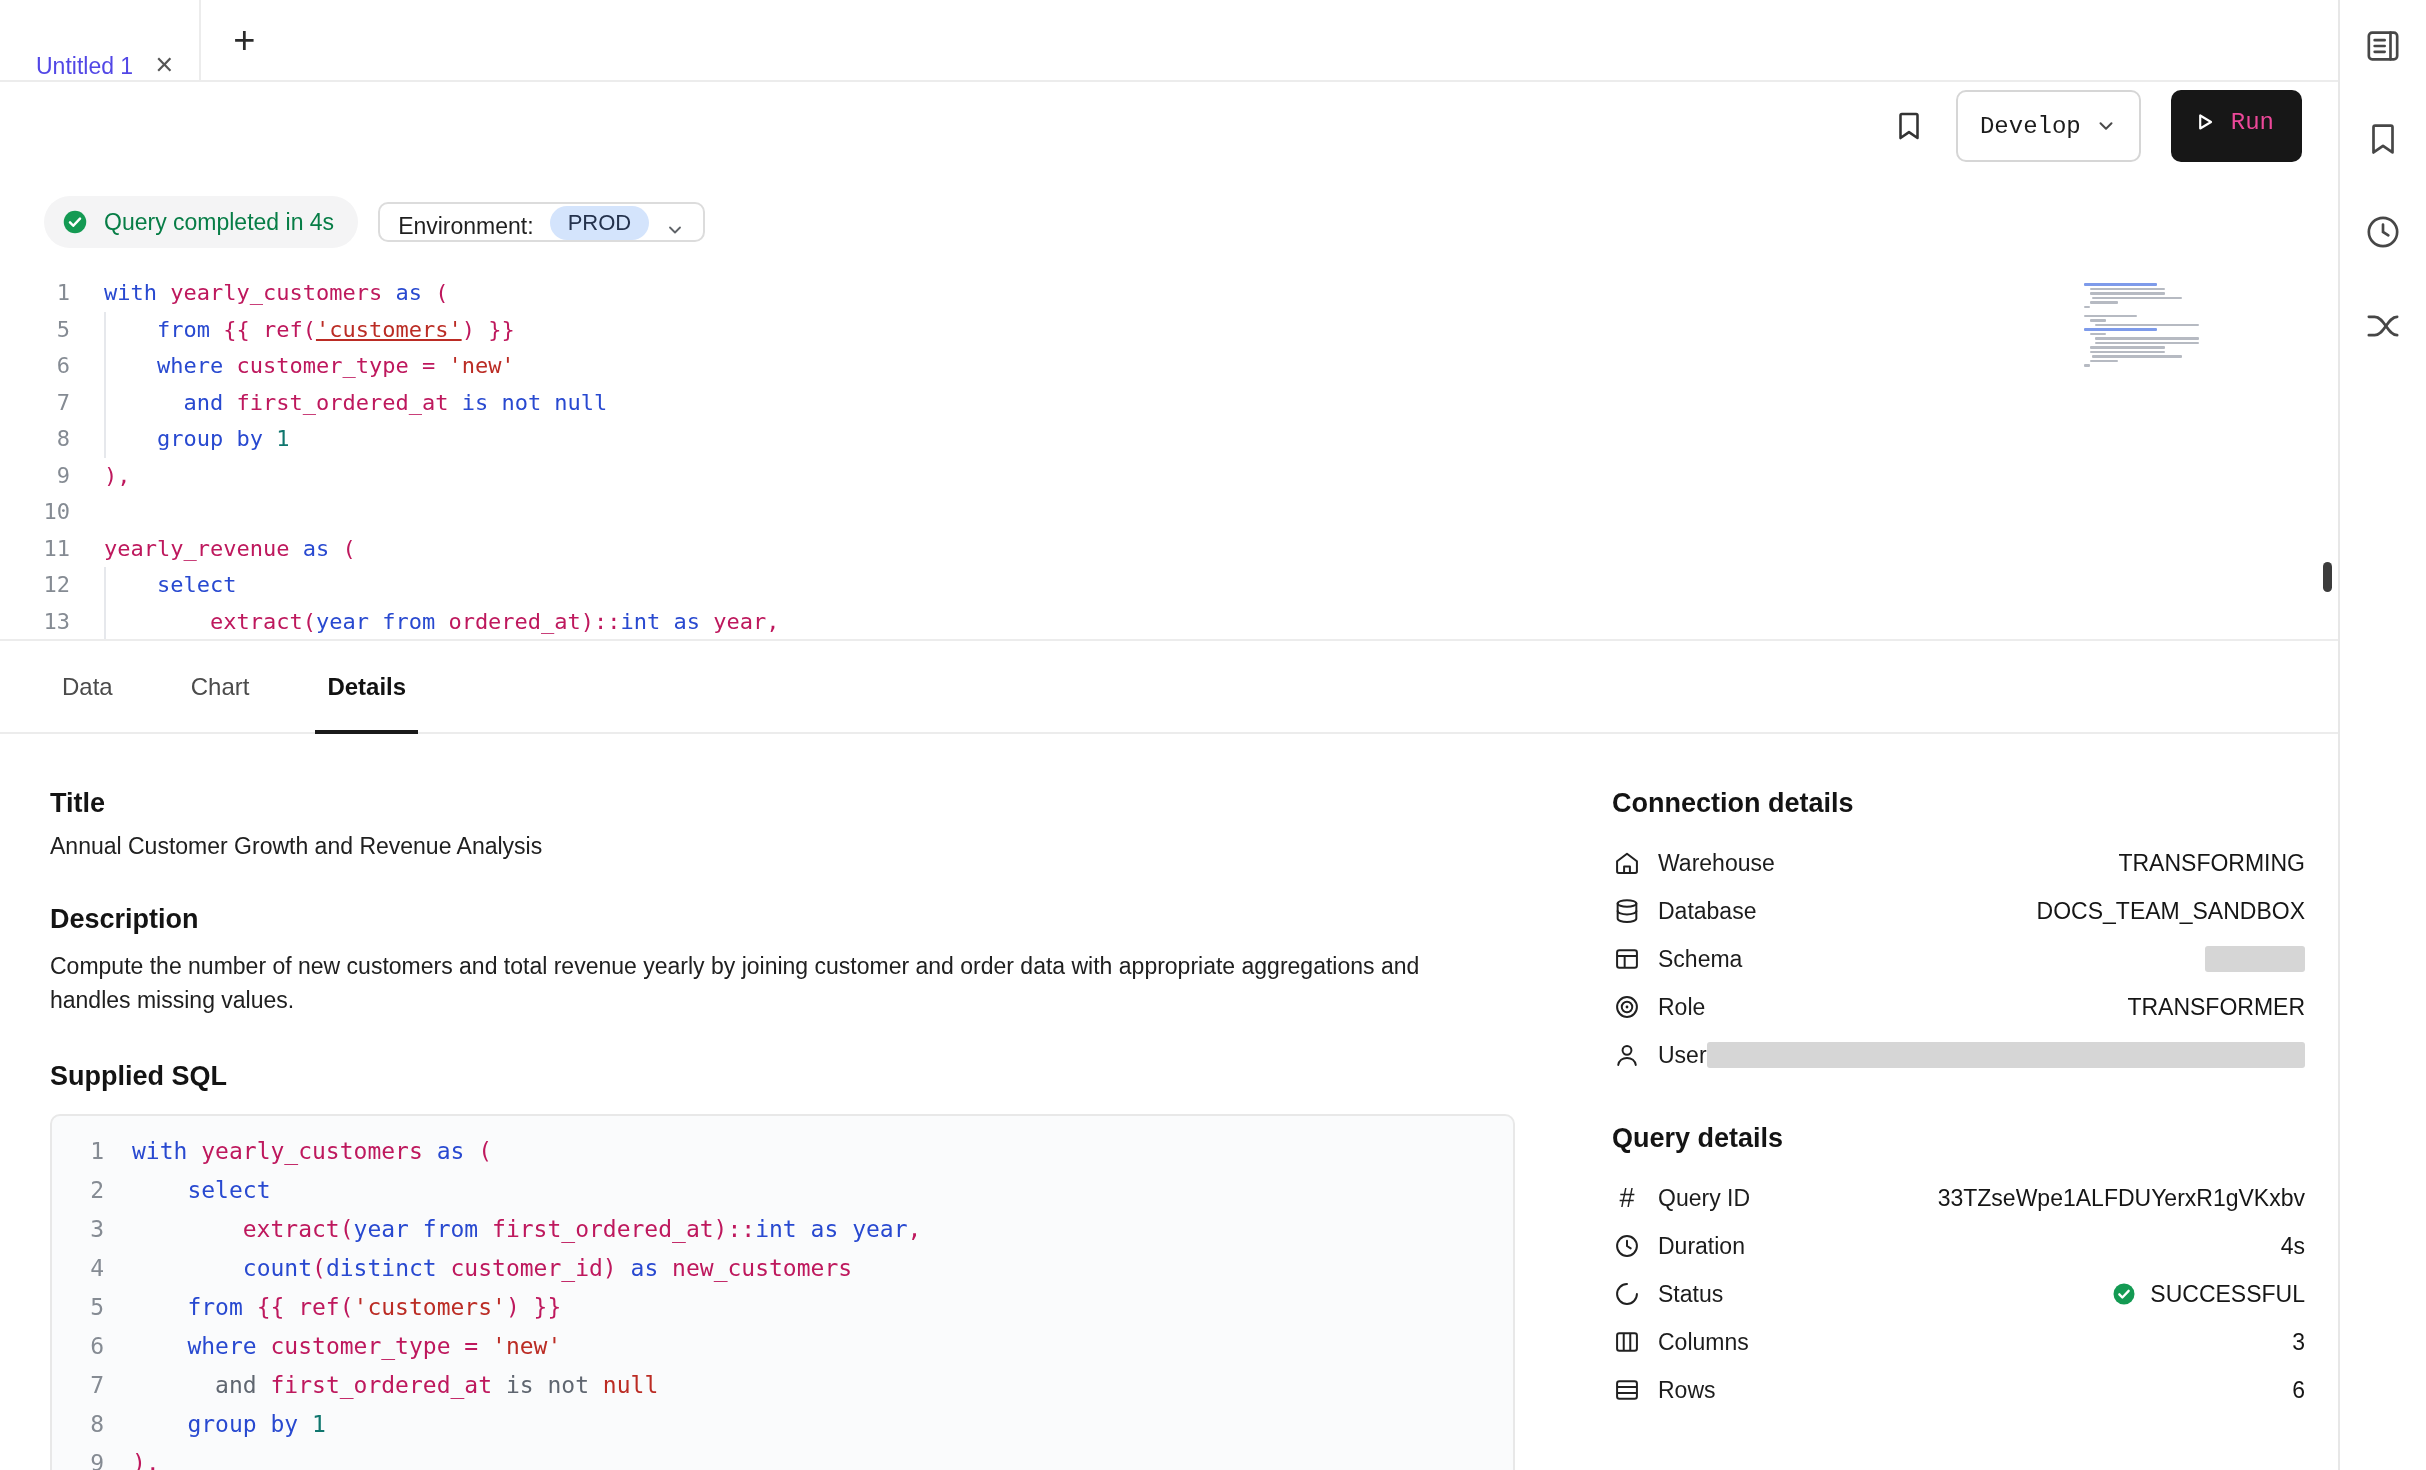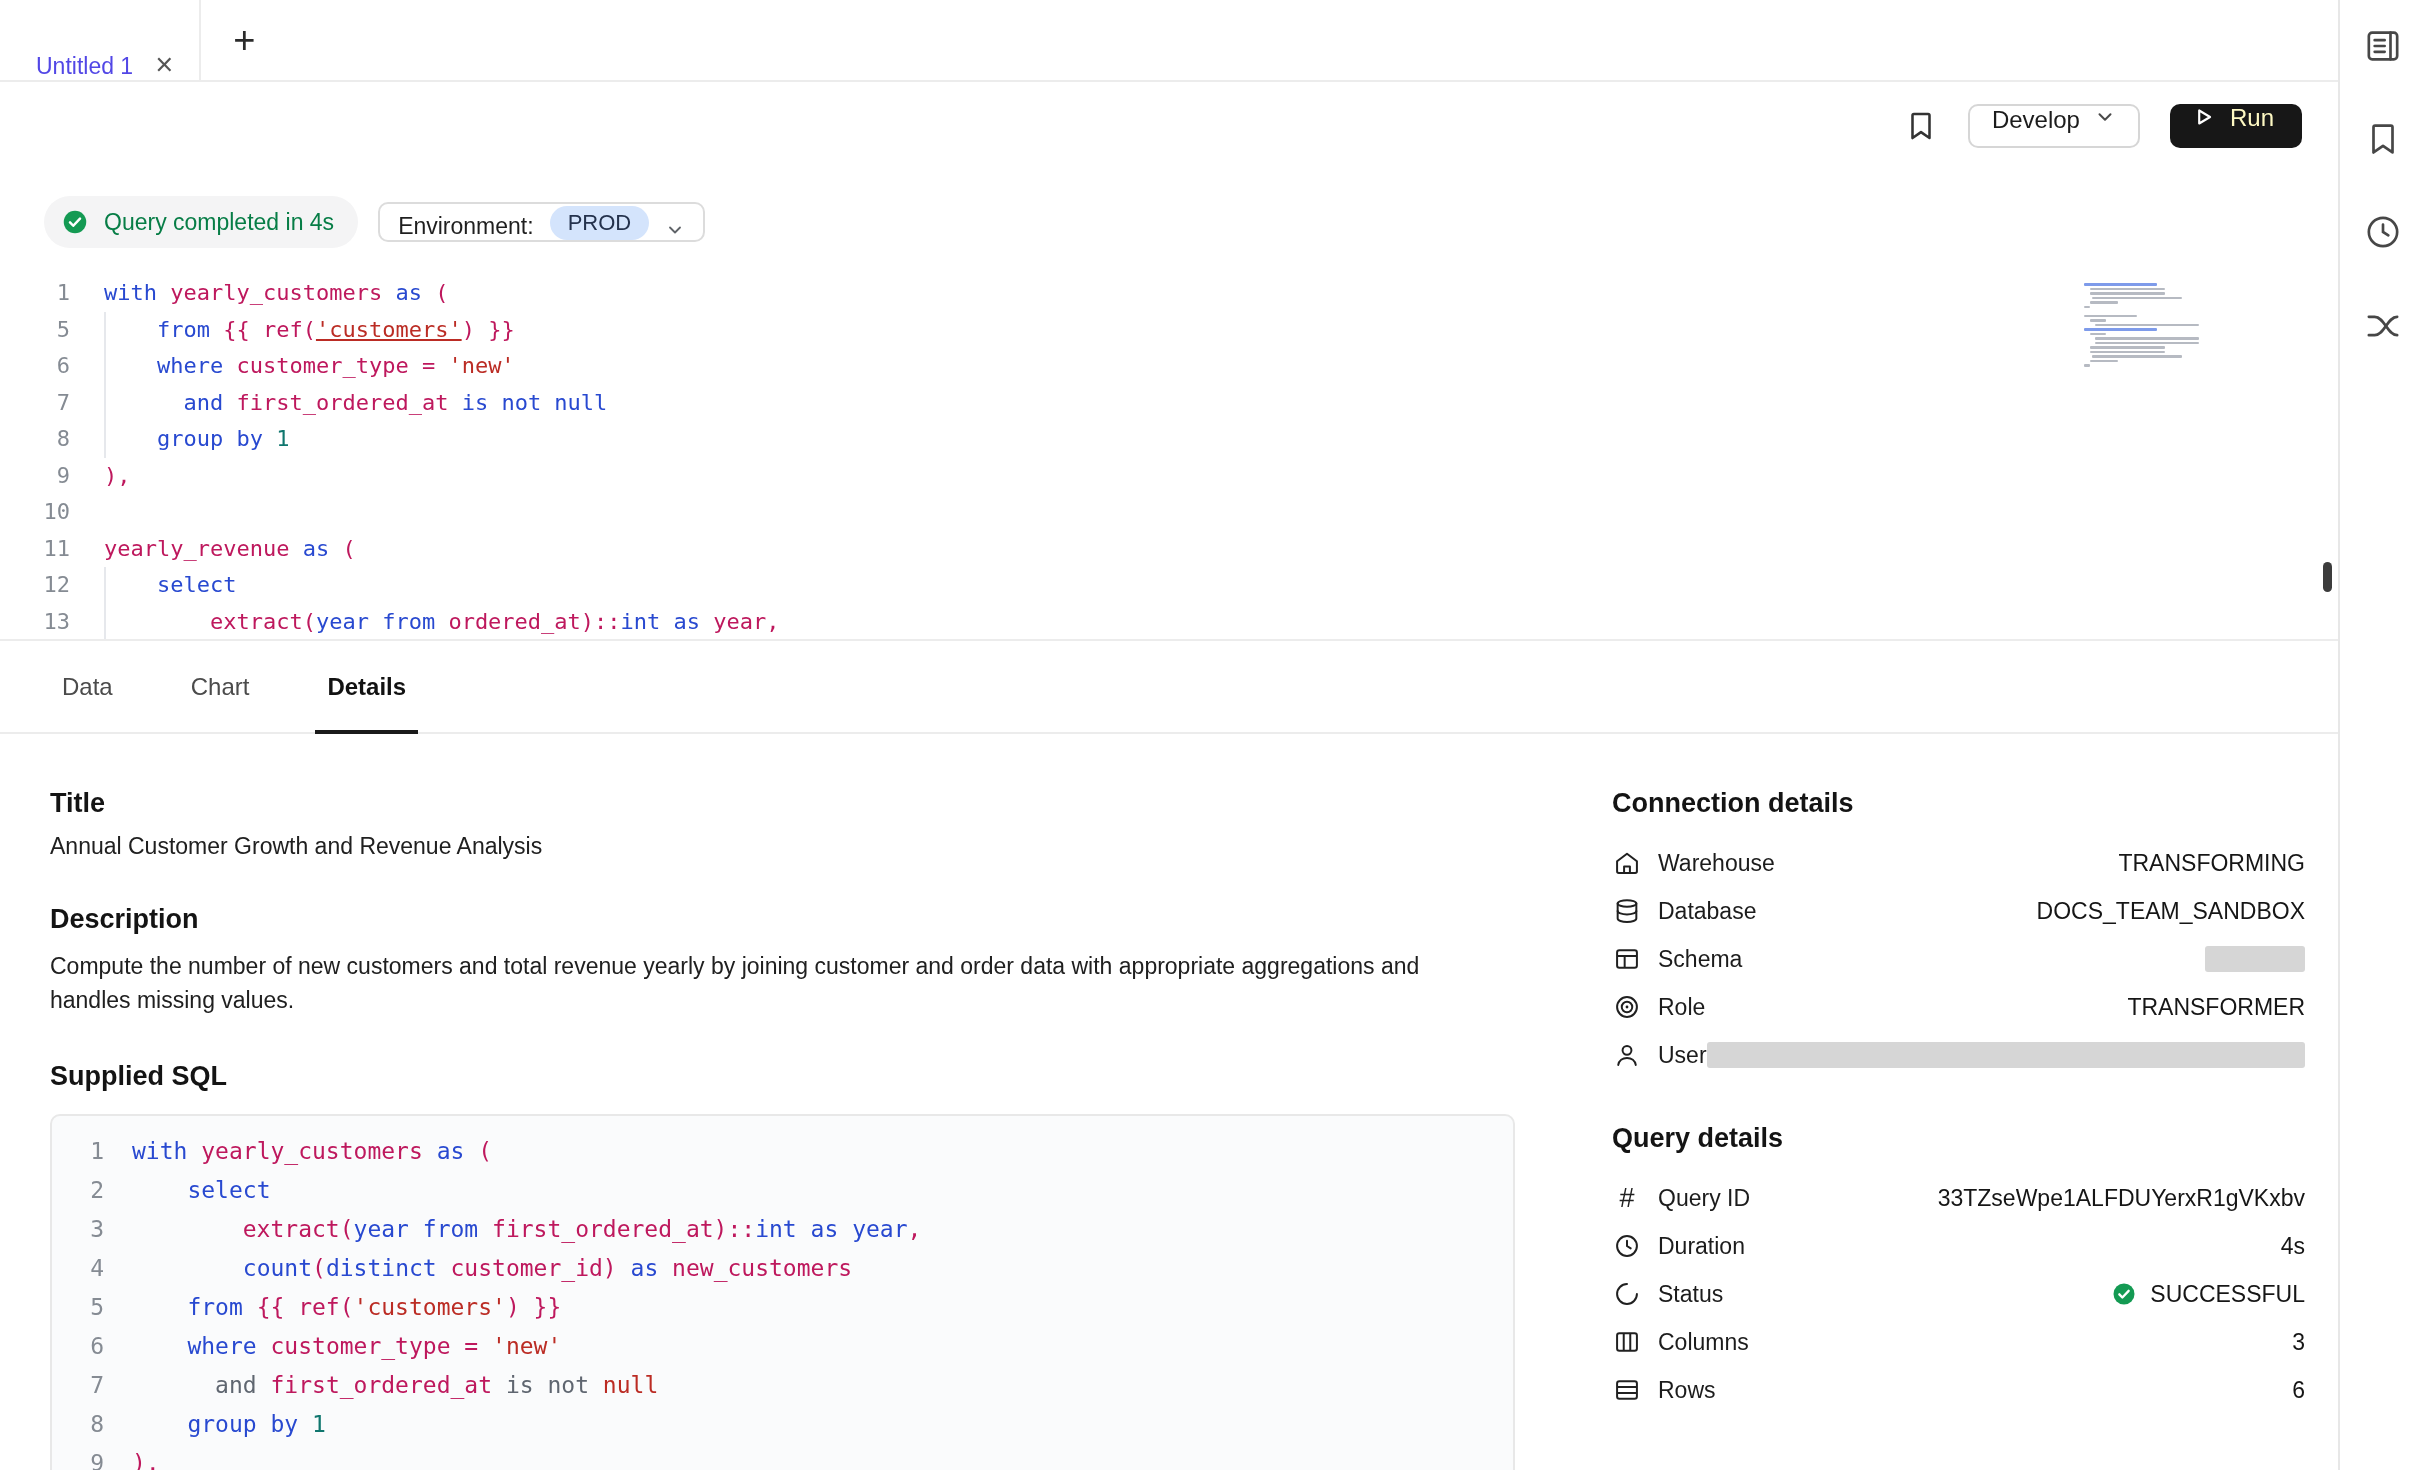--- a/index.html
+++ b/index.html
@@ -15,23 +15,23 @@
   .main{width:2338px;display:flex;flex-direction:column}
   
   .tabbar{height:82px;border-bottom:2px solid #ececec;display:flex;align-items:stretch;flex:none}
   .tab{display:flex;align-items:flex-end;gap:22px;padding:0 26px 0 36px;border-right:2px solid #ececec;cursor:pointer}
   .tab-title{color:var(--accent);font-size:23px;font-weight:500}
   .tab-close{font-size:31px;color:#565656;line-height:1;margin-top:-3px}
   .new-tab{display:flex;align-items:center;padding:0 32px;font-size:38px;color:#2b2b2b;cursor:pointer}
   
   .toolbar{height:88px;display:flex;align-items:center;justify-content:flex-end;gap:30px;padding-right:36px;flex:none}
   .icon-btn{display:flex;align-items:center;justify-content:center;color:#333;cursor:pointer;background:none;border:none;padding:0}
-  .btn{display:flex;gap:14px;height:44px;border-radius:10px;font-size:24px;font-weight:500;cursor:pointer;font-family:Liberation Sans, sans-serif}
+  .btn{display:flex;align-items:center;gap:14px;height:72px;border-radius:10px;font-size:24px;font-weight:500;cursor:pointer;font-family:Liberation Mono, monospace}
   .btn-develop{background:#fff;border:2px solid #d6d6d6;color:#1c1c1c;padding:0 22px}
-  .btn-run{background:#171717;border:none;color:#fef9c3;padding:0 28px 8px 20px}
+  .btn-run{background:#171717;border:none;color:#ec4899;padding:0 28px 8px 20px}
   
   .statusbar{height:100px;display:flex;align-items:center;gap:20px;padding:20px 0 16px 44px;flex:none}
   .status-pill{display:flex;align-items:center;gap:14px;background:#f4f4f5;border-radius:999px;height:52px;padding:0 24px 0 16px;
     color:var(--success-text);font-size:23px;font-weight:500}
   .env-chip{display:flex;align-items:flex-end;gap:16px;border:2px solid #dcdcdc;border-radius:10px;height:40px;padding:0 18px;cursor:pointer;background:#fff}
   .env-label{font-size:23px;color:#1f1f1f}
   .env-badge{background:var(--badge-bg);color:#24324d;border-radius:999px;font-size:22px;font-weight:500;padding:4px 18px}
   
   .editor{position:relative;height:371px;border-bottom:2px solid #ececec;padding-top:5px;flex:none;overflow:hidden;cursor:text}
   .code-line{display:flex;height:36.5px;align-items:center}

